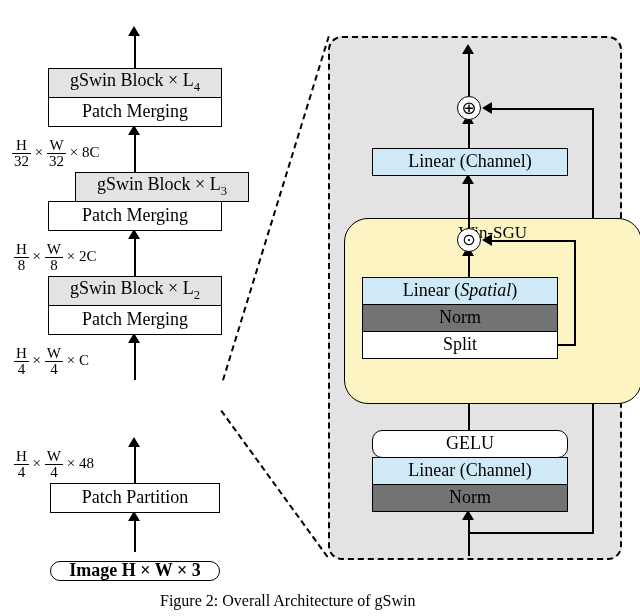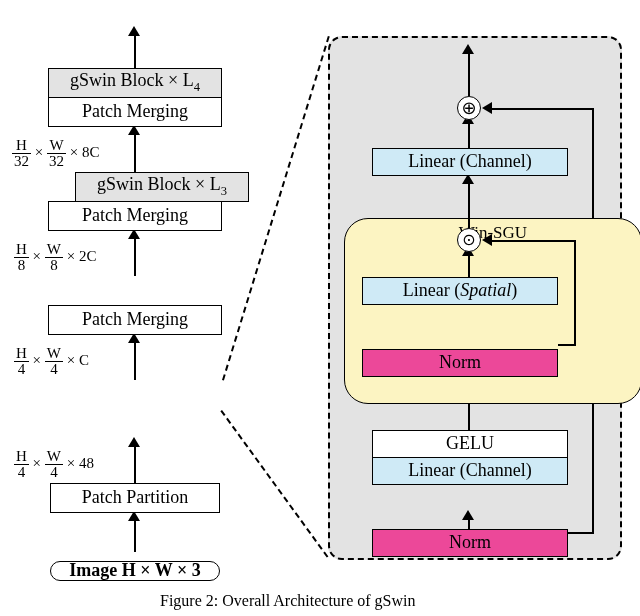--- a/index.html
+++ b/index.html
@@ -26,21 +26,21 @@
     text-align: center;
     display: flex;
     align-items: center;
     justify-content: center;
     line-height: 1.1;
   }
   .pill {
     border-radius: 14px;
   }
   .gray  { background: #e3e3e3; }
-  .green { background: #ec4899; margin-top: 45px; }
+  .green { background: #737373; }
   .blue  { background: #cfeaf6; text-align: center; }
   .big-gray {
     position: absolute;
     background: #e3e3e3;
     border: 2px dashed #000;
     border-radius: 14px;
   }
   .win-sgu {
     position: absolute;
     background: #fcf4c2;
@@ -129,20 +129,23 @@
   <div class="head-up" style="left:128px; top:333px;"></div>
 
   <div class="label" style="left:14px; top:346px;">
     <span class="frac"><span class="num">H</span><span class="den">4</span></span>
     ×
     <span class="frac"><span class="num">W</span><span class="den">4</span></span>
     <span>× C</span>
   </div>
 
   <div class="box" style="left:48px; top:305px; width:174px; height:30px;">Patch Merging</div>
+  <div class="box gray" style="left:48px; top:276px; width:174px; height:30px;">
+    <span><span>gSwin Block × L</span><span class="sub">2</span></span>
+  </div>
 
   <div class="arrow v" style="left:134px; top:237px; height:39px;"></div>
   <div class="head-up" style="left:128px; top:229px;"></div>
 
   <div class="label" style="left:14px; top:242px;">
     <span class="frac"><span class="num">H</span><span class="den">8</span></span>
     ×
     <span class="frac"><span class="num">W</span><span class="den">8</span></span>
     <span>× 2C</span>
   </div>
@@ -183,35 +186,36 @@
 
   <div class="arrow v" style="left:592px; top:108px; height:426px;"></div>
 
   <div class="arrow h" style="left:490px; top:108px; width:104px;"></div>
   <div class="head-left" style="left:482px; top:102px;"></div>
 
   <div class="box green" style="left:372px; top:484px; width:196px; height:28px;">Norm</div>
 
   <div class="box blue" style="left:372px; top:457px; width:196px; height:28px;">Linear (Channel)</div>
 
-  <div class="box" style="left:372px; top:430px; width:196px; height:28px;">GELU</div>
+  <div class="box" style="left:372px; top:430px; width:196px; height:28px;border-radius:10px;">GELU</div>
 
   <div class="arrow v" style="left:468px; top:400px; height:30px;"></div>
   <div class="head-up" style="left:462px; top:392px;"></div>
 
   <div class="win-sgu" style="left:344px; top:218px; width:256px; height:176px;">
     <span>Win-SGU</span>
   </div>
 
 
   <div class="arrow h" style="left:558px; top:344px; width:18px;"></div>
   <div class="arrow v" style="left:574px; top:240px; height:106px;"></div>
   <div class="arrow h" style="left:490px; top:240px; width:86px;"></div>
   <div class="head-left" style="left:482px; top:234px;"></div>
 
+  <div class="box" style="left:362px; top:331px; width:196px; height:28px;">Split</div>
 
   <div class="box green" style="left:362px; top:304px; width:196px; height:28px;">Norm</div>
 
   <div class="box blue" style="left:362px; top:277px; width:196px; height:28px;">
     <span>
       <span>Linear (</span><span class="italic">Spatial</span><span>)</span>
     </span>
   </div>
 
   <div class="arrow v" style="left:468px; top:250px; height:27px;"></div>

